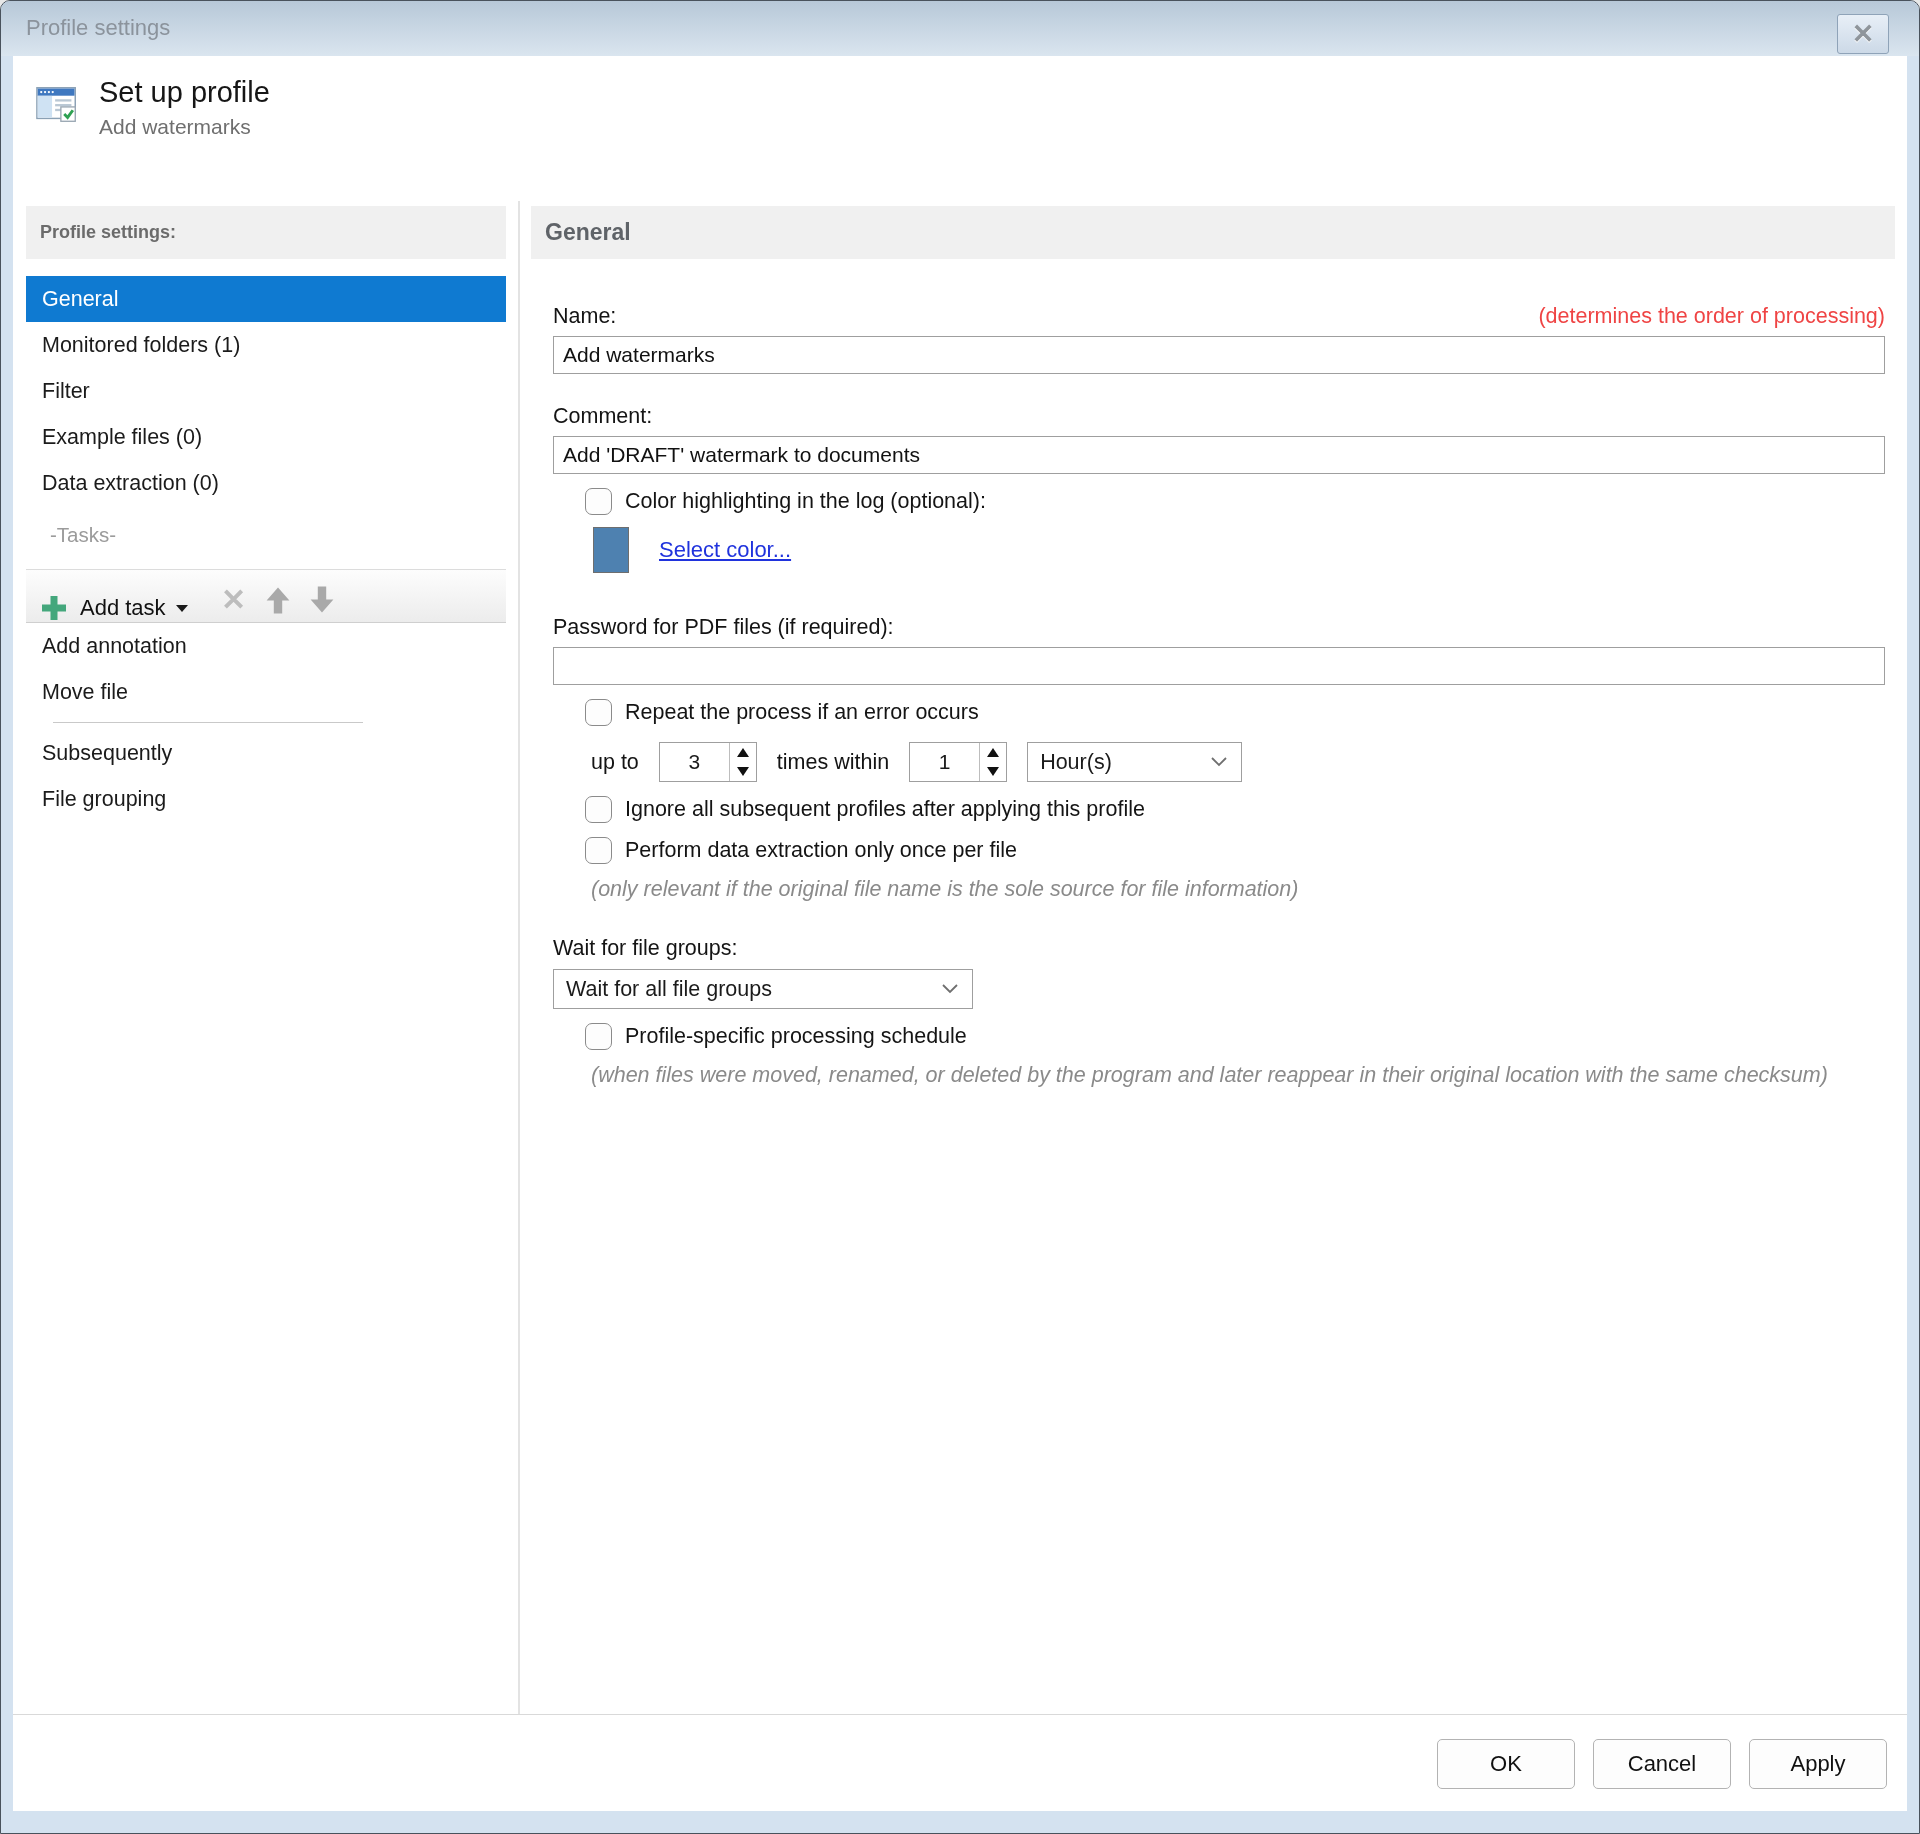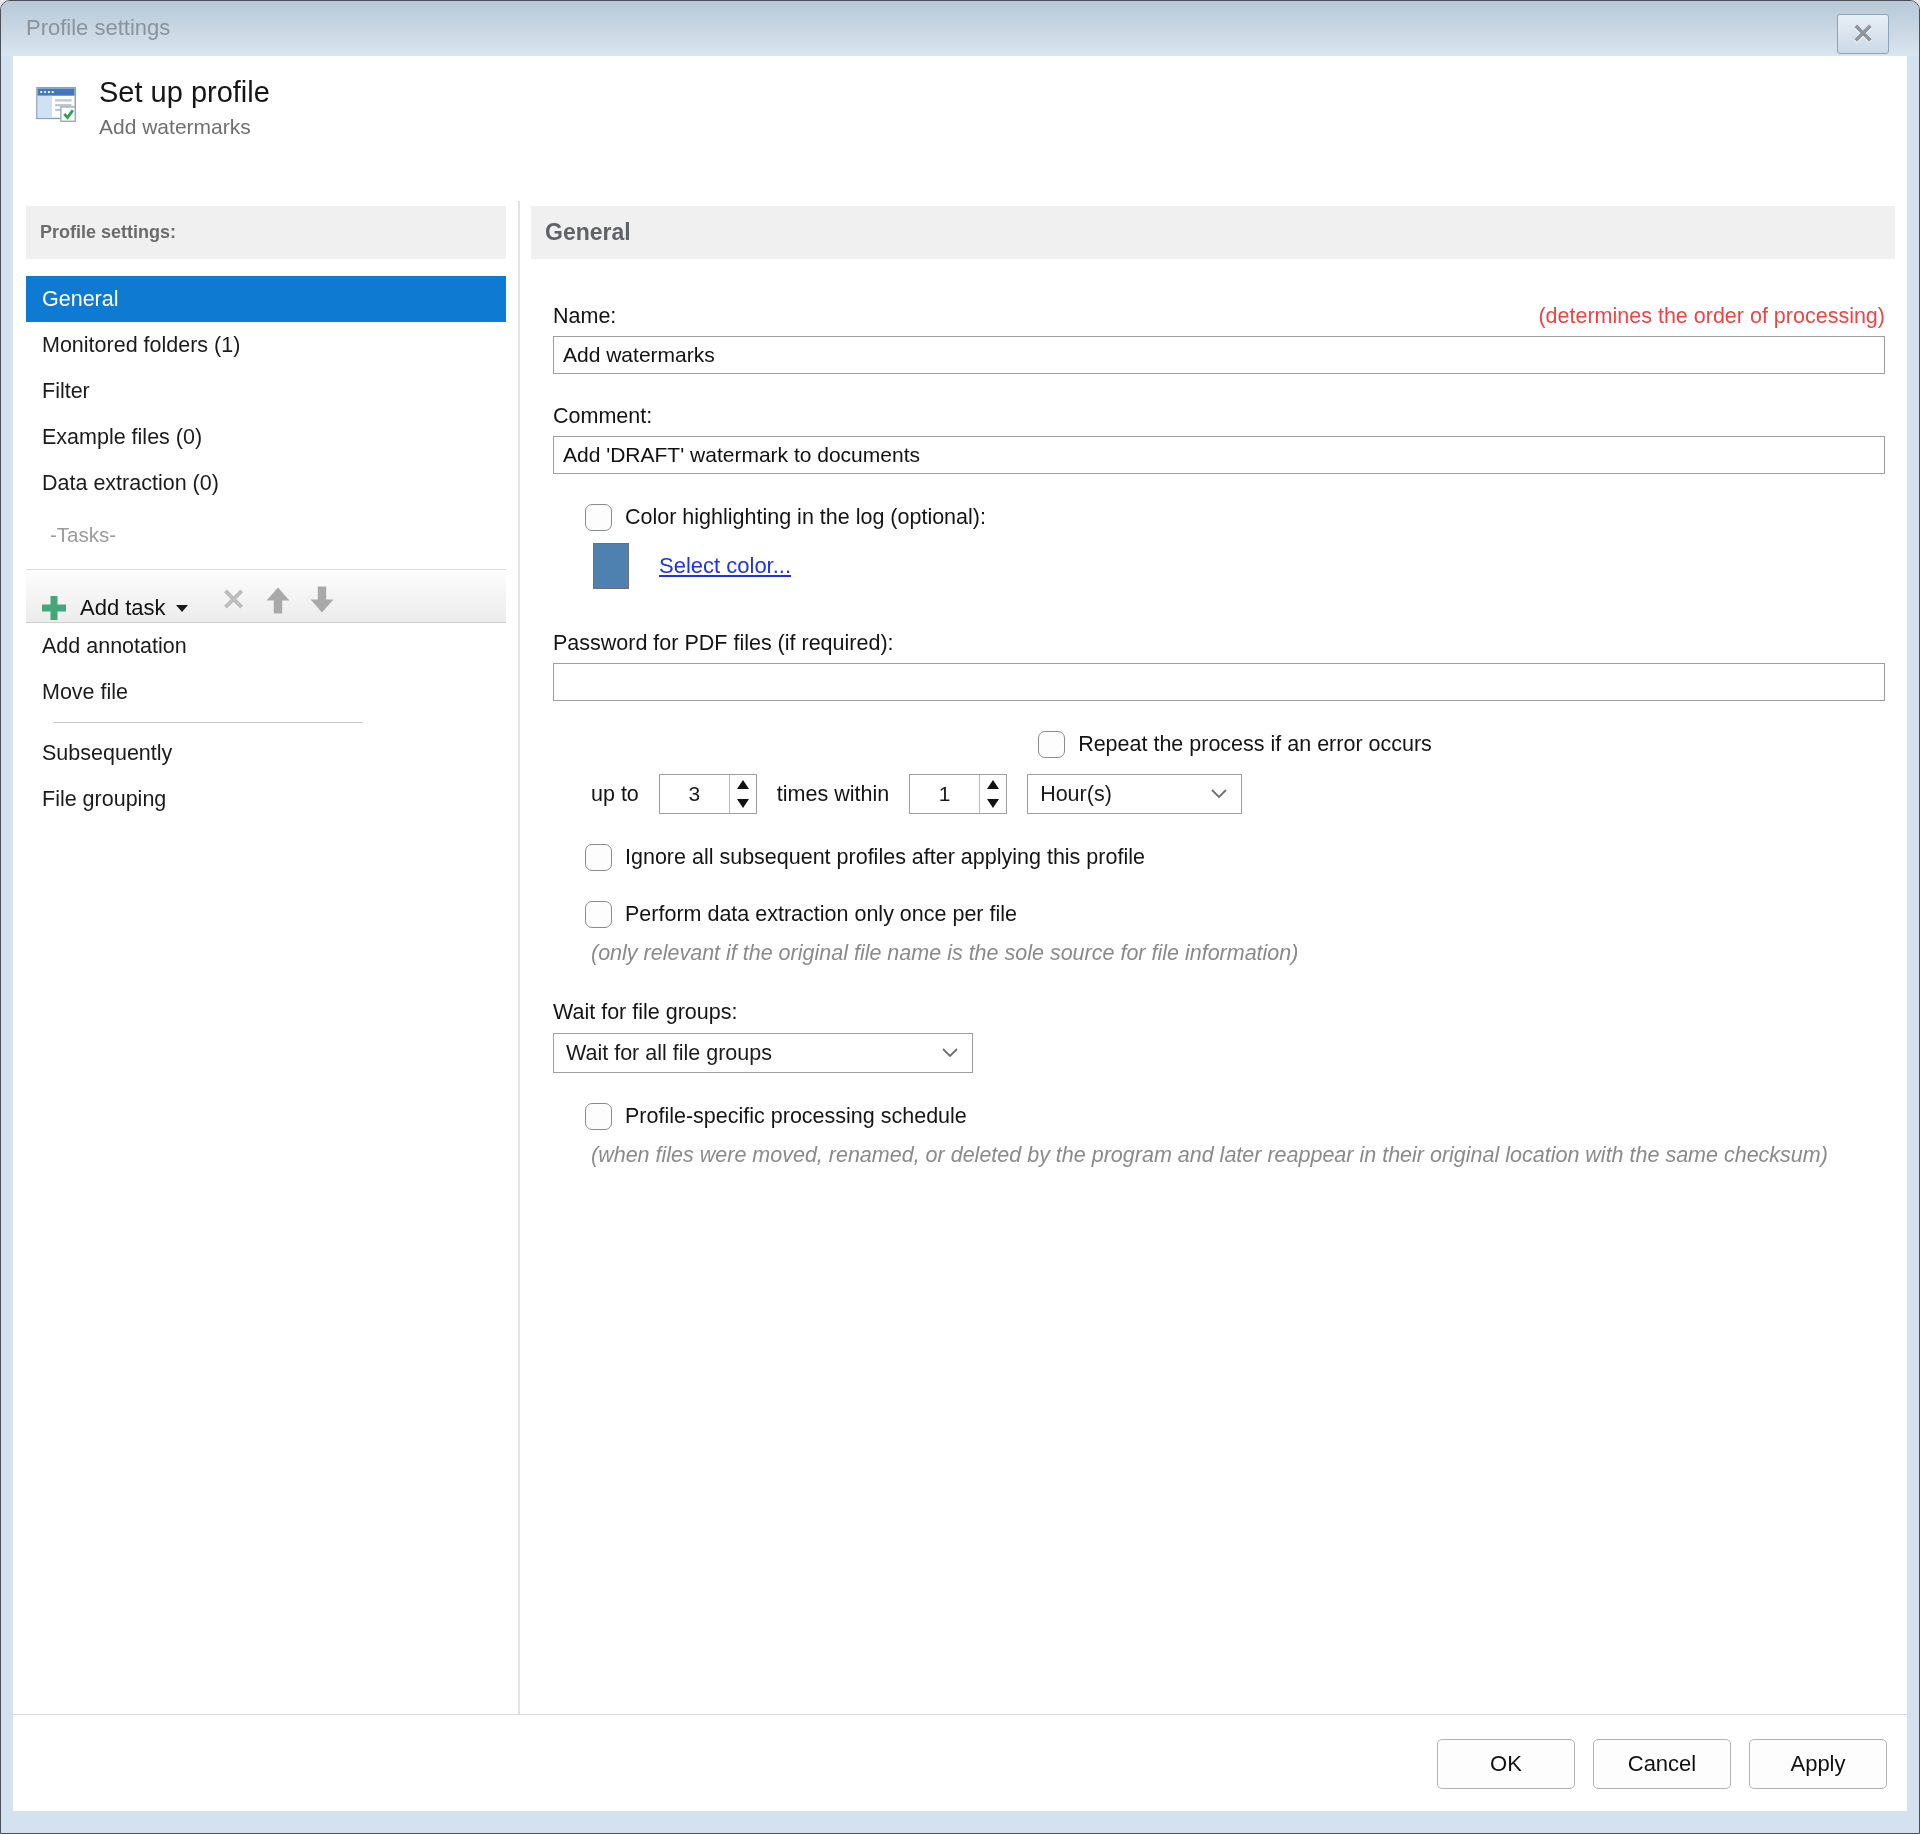--- a/index.html
+++ b/index.html
@@ -62,24 +62,24 @@
   .form { padding:0 10px 0 22px; }
 
   .label-row { display:flex; justify-content:space-between; align-items:flex-end; }
   .field-label { font-size:21.5px; color:#141414; }
   .hint { font-size:21.5px; color:#ef4444;text-align:center; }
   .text-input { display:block; width:100%; height:38px; margin-top:7px; border:1px solid #9f9f9f;
                 font-size:21px; padding:0 9px; font-family:"Liberation Sans", sans-serif; color:#111;
                 background:#fff; outline:none; }
 
   .mt-45 { margin-top:45px; } .mt-42 { margin-top:42px; }
-  .mt-38 { margin-top:38px;justify-content:center; } .mt-36 { margin-top:36px; } .mt-30 { margin-top:30px; }
+  .mt-38 { margin-top:38px; } .mt-36 { margin-top:36px; } .mt-30 { margin-top:30px; }
   .mt-28 { margin-top:28px; }
 
-  .check-row { display:flex; align-items:center; margin-top:30px;padding-left:32px; }
+  .check-row { display:flex; align-items:center; margin-top:14px;padding-left:32px; }
   .checkbox { width:27px; height:27px; border:1.5px solid #8b8b8b; border-radius:7px;
               background:#fdfdfd; flex:none; cursor:pointer; }
   .check-label { margin-left:13px; font-size:21.5px; color:#141414; }
 
   .swatch-row { display:flex; align-items:center; margin-top:12px; margin-left:40px; }
   .swatch { width:36px; height:46px; background:#4e81b0; border:1px solid #6e6e6e; }
   .link { margin-left:30px; font-size:22px; color:#2033dd; text-decoration:underline; cursor:pointer; }
 
   .repeat-row { display:flex; align-items:center; margin-top:16px; margin-left:38px; }
   .inline-label { font-size:21.5px; color:#141414; }

